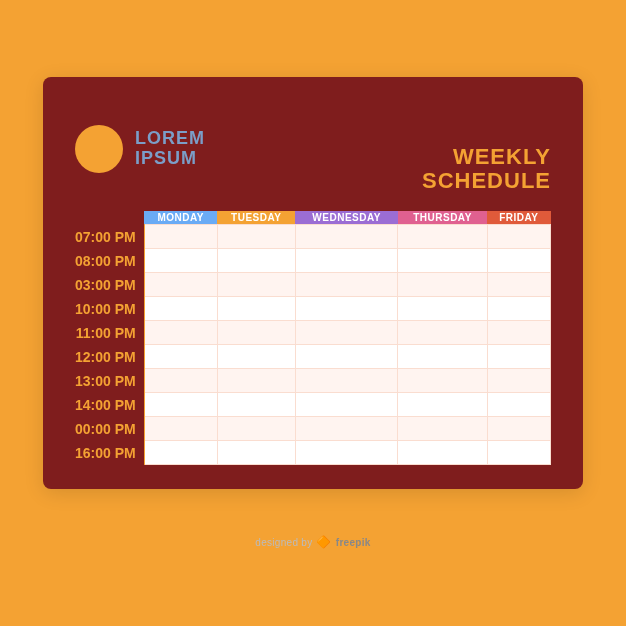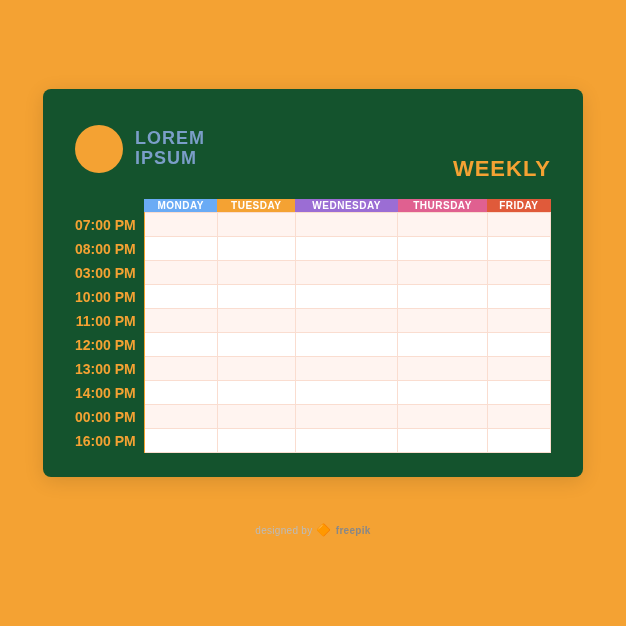--- a/index.html
+++ b/index.html
@@ -10,21 +10,21 @@
       background-color: #F4A233;
       display: flex;
       flex-direction: column;
       align-items: center;
       justify-content: center;
       font-family: Arial, Helvetica, sans-serif;
       overflow: hidden;
     }
 
     .card {
-      background: #14532d;
+      background: #7f1d1d;
       border-radius: 8px;
       padding: 28px 32px 24px 32px;
       width: 540px;
       box-shadow: 0 4px 20px rgba(0,0,0,0.12);
     }
 
     .header {
       display: flex;
       align-items: center;
       justify-content: space-between;
@@ -156,20 +156,21 @@
     <div class="logo-area">
       <div class="logo-circle"></div>
       <div class="logo-text">
         <span class="logo-name">LOREM</span>
         <span class="logo-name">IPSUM</span>
       </div>
     </div>
     <div class="title-area">
       <div class="title-weekly">
         <span>WEEKLY</span><br>
+        <span>SCHEDULE</span>
       </div>
     </div>
   </div>
 
   <table class="schedule-table">
     <thead>
       <tr>
         <th style="width:62px;border:none;background:transparent;"></th>
         <th class="day-header day-monday">MONDAY</th>
         <th class="day-header day-tuesday">TUESDAY</th>

